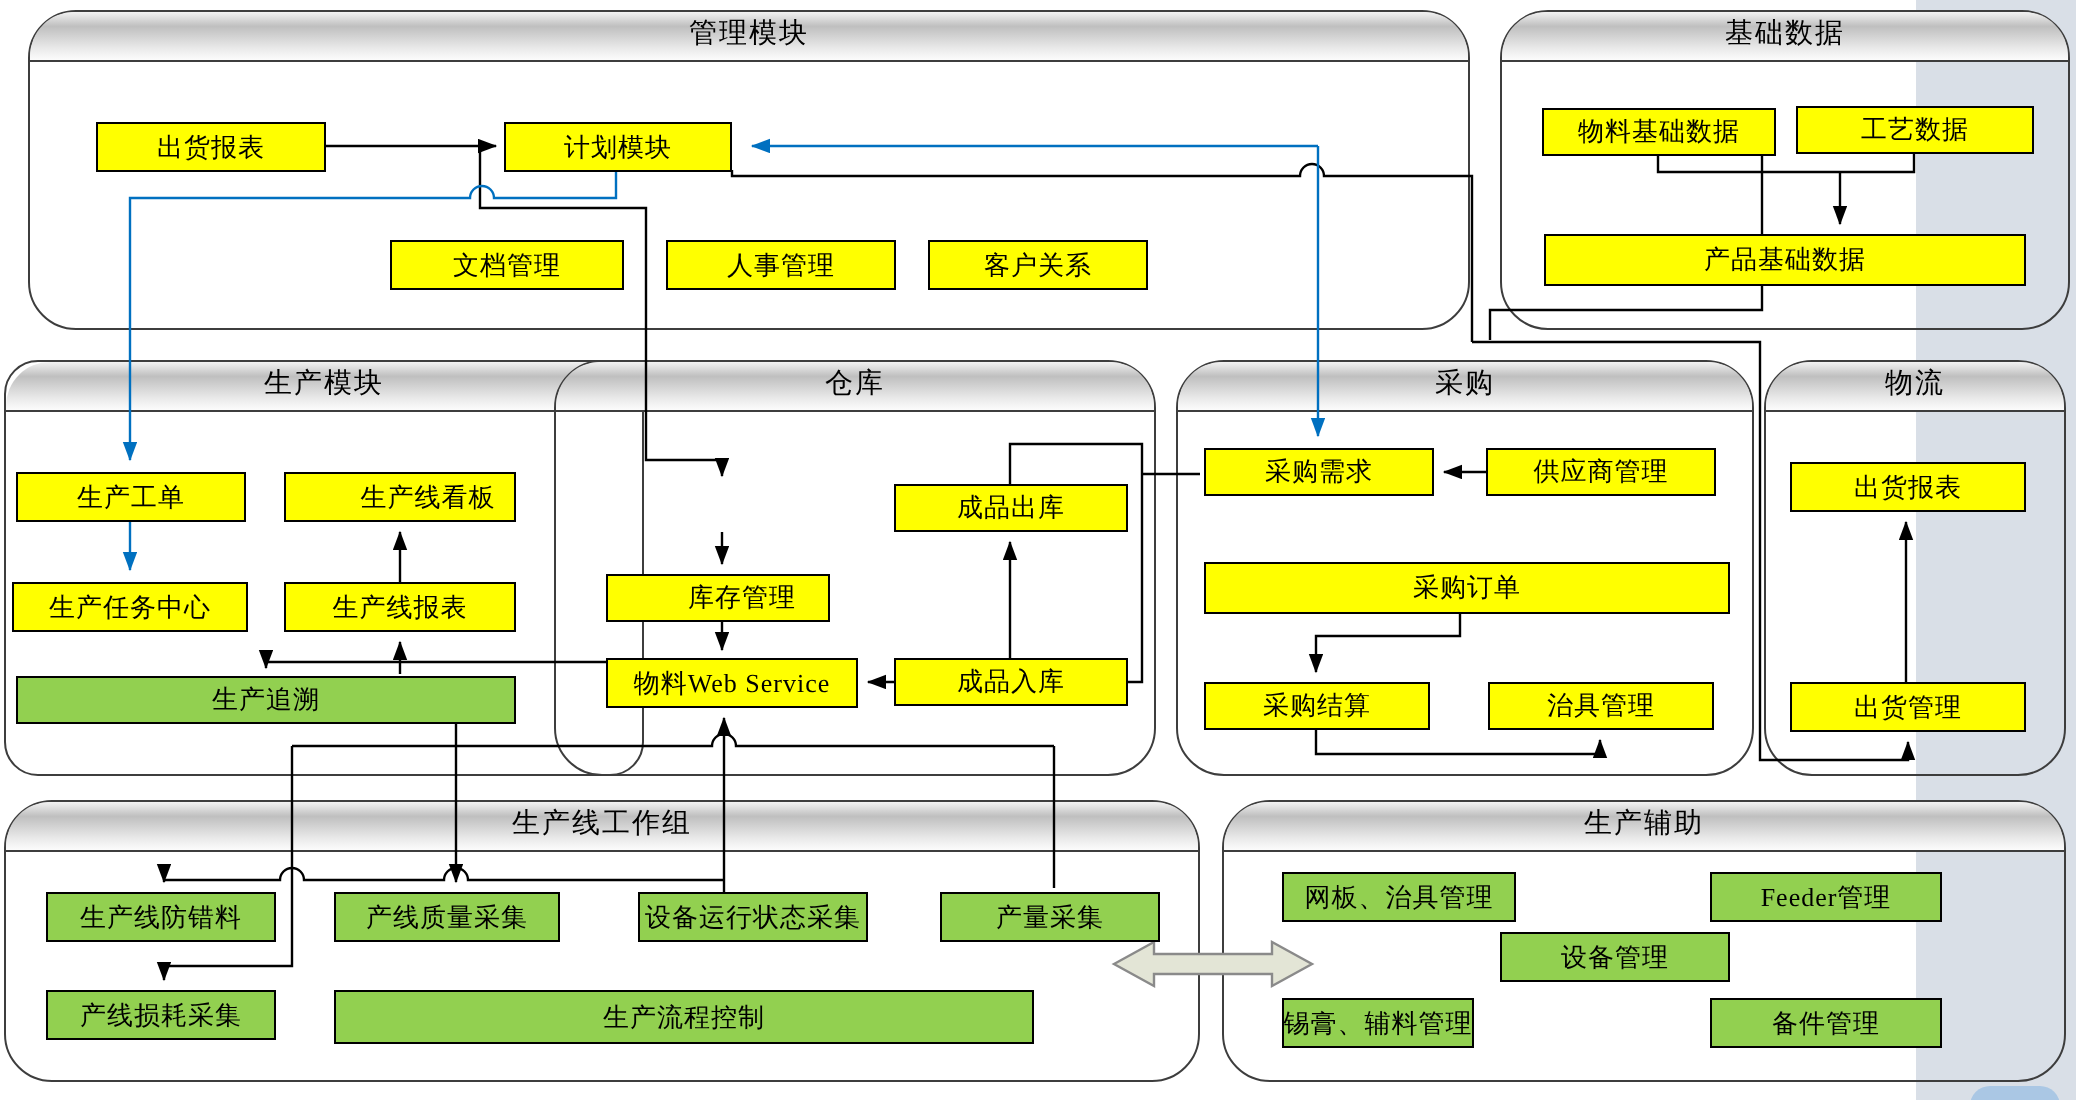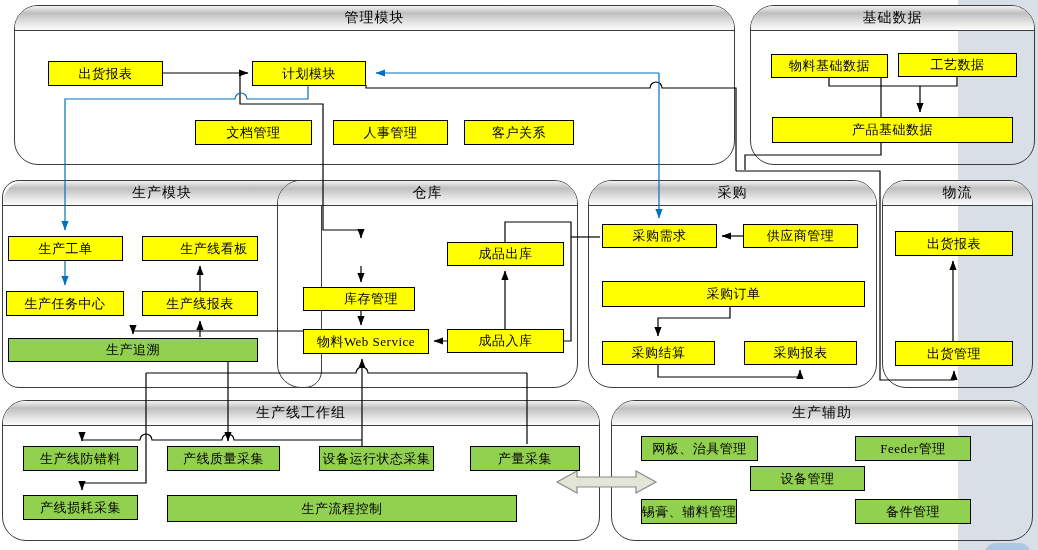--- a/index.html
+++ b/index.html
@@ -170,21 +170,21 @@
   <div class="box yellow" style="left:743px;top:224px;width:115px;height:24px;">
       <span>供应商管理</span>
     </div>
   <div class="box yellow" style="left:602px;top:281px;width:263px;height:26px;">
       <span>采购订单</span>
     </div>
   <div class="box yellow" style="left:602px;top:341px;width:113px;height:24px;">
       <span>采购结算</span>
     </div>
   <div class="box yellow" style="left:744px;top:341px;width:113px;height:24px;">
-      <span>采购报表</span>
+      <span>治具管理</span>
     </div>
 
   <div class="box yellow" style="left:895px;top:231px;width:118px;height:25px;">
       <span>出货报表</span>
     </div>
   <div class="box yellow" style="left:895px;top:341px;width:118px;height:25px;">
       <span>出货管理</span>
     </div>
 
   <div class="box green" style="left:23px;top:446px;width:115px;height:25px;">

